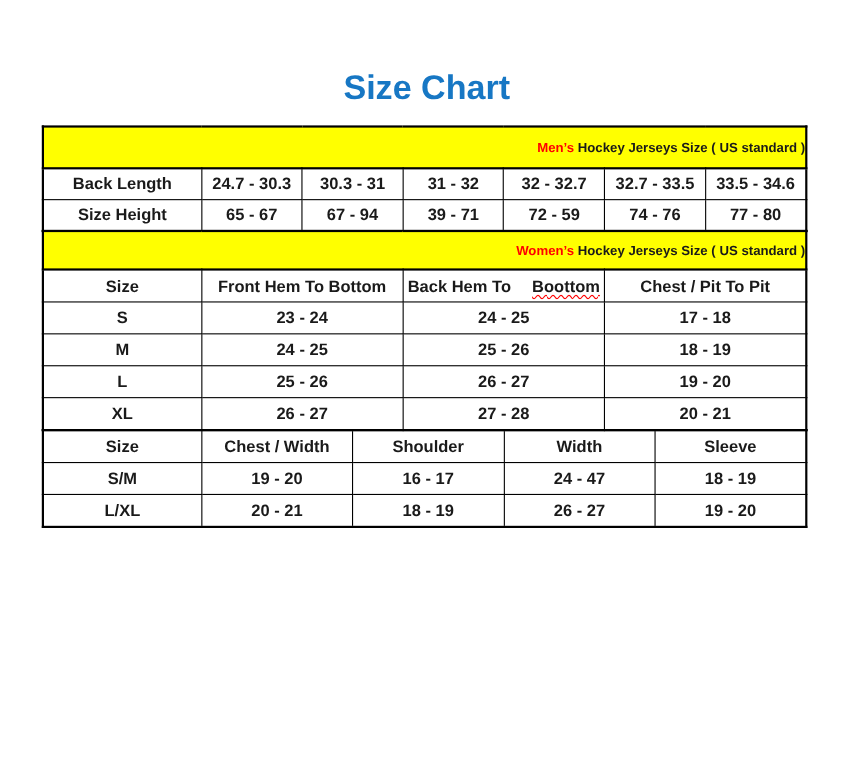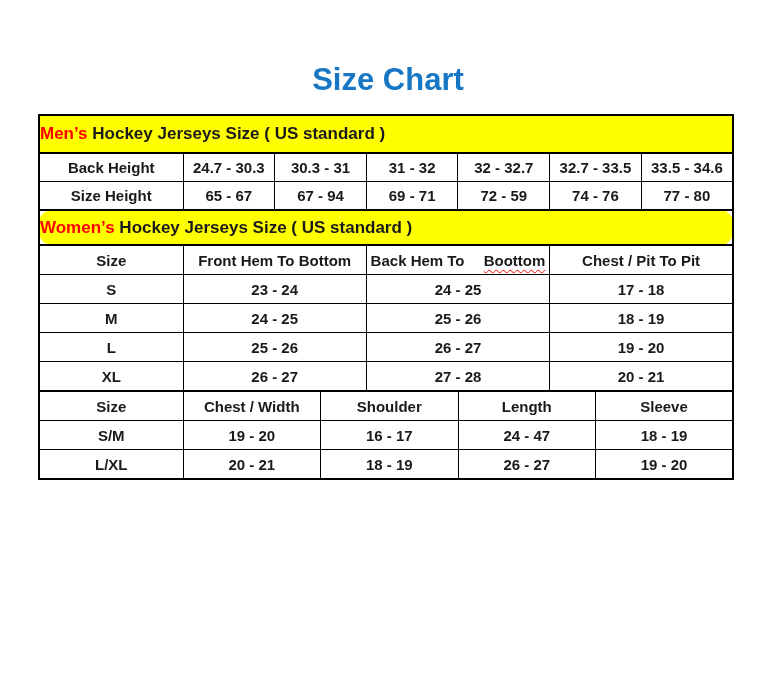--- a/index.html
+++ b/index.html
@@ -30,29 +30,29 @@
     border-collapse: collapse;
     table-layout: fixed;
     width: 696px;
     border: 2px solid #000;
   }
   table.size-table + table.size-table { margin-top: -2px; }
 
   td.band {
     background: var(--band-yellow, #ffff00);
     border: 2px solid #000;
-    text-align: left;
-    font-size: 17px;
+    text-align: right;
+    font-size: 12px;
     font-weight: 700;
     height: 35px;
     padding: 0;
   }
   td.band .lead { color: var(--accent-red, #ff0000); }
   .band-men   td.band { height: 36px; }
-  .band-women td.band { height: 33px; border-radius: 13px; }
+  .band-women td.band { height: 33px; }
   .band-youth td.band { height: 28px; }
 
   th, td.cell, td.rowlabel {
     border: 1px solid #000;
     text-align: center;
     vertical-align: middle;
     font-size: 15px;
     font-weight: 700;
     padding: 0;
     height: 27px;
@@ -91,33 +91,33 @@
           <col>
           <col>
       </colgroup>
       <tbody>
         <tr class="band-men">
           <td class="band" colspan="7">
             <span class="lead">Men’s</span><span> Hockey Jerseys Size ( US standard )</span>
           </td>
         </tr>
         <tr>
-          <td class="rowlabel">Back Height</td>
+          <td class="rowlabel">Back Length</td>
           <td class="cell">24.7 - 30.3</td>
           <td class="cell">30.3 - 31</td>
           <td class="cell">31 - 32</td>
           <td class="cell">32 - 32.7</td>
           <td class="cell">32.7 - 33.5</td>
           <td class="cell">33.5 - 34.6</td>
         </tr>
         <tr>
           <td class="rowlabel">Size Height</td>
           <td class="cell">65 - 67</td>
           <td class="cell">67 - 94</td>
-          <td class="cell">69 - 71</td>
+          <td class="cell">39 - 71</td>
           <td class="cell">72 - 59</td>
           <td class="cell">74 - 76</td>
           <td class="cell">77 - 80</td>
         </tr>
       </tbody>
     </table>
 
     <table class="size-table women-table">
       <colgroup>
         <col class="c-label">
@@ -170,21 +170,21 @@
           <col>
           <col>
           <col>
           <col>
       </colgroup>
       <tbody>
         <tr>
           <th>Size</th>
           <th>Chest / Width</th>
           <th>Shoulder</th>
-          <th>Length</th>
+          <th>Width</th>
           <th>Sleeve</th>
         </tr>
         <tr>
           <td class="rowlabel">S/M</td>
           <td class="cell">19 - 20</td>
           <td class="cell">16 - 17</td>
           <td class="cell">24 - 47</td>
           <td class="cell">18 - 19</td>
         </tr>
         <tr>

